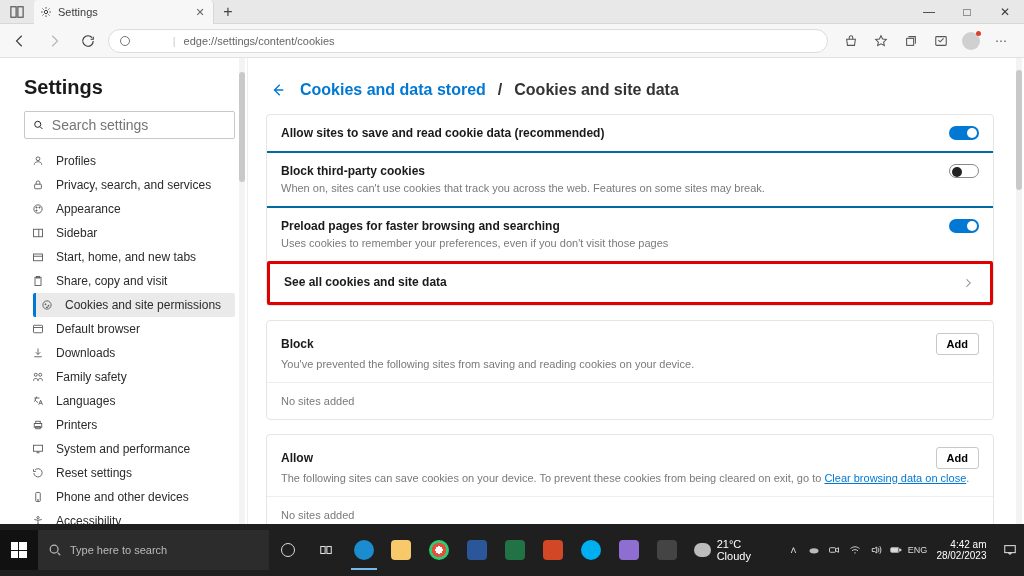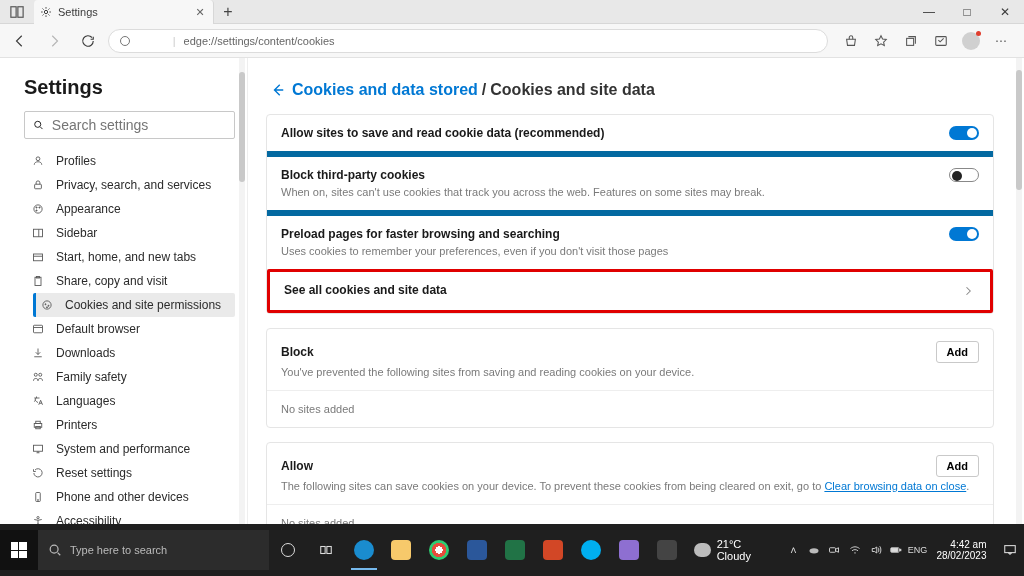--- a/index.html
+++ b/index.html
@@ -29,28 +29,28 @@
   .searchbox { display:flex; align-items:center; border:1px solid #c8c8c8; border-radius:2px; height:28px; padding:0 8px; gap:8px; margin-bottom:10px; background:#fff; }
   .searchbox input { border:none; outline:none; font-size:14px; width:100%; color:#666; }
   .navlist { list-style:none; }
   .navlist li { display:flex; align-items:center; gap:10px; height:24px; padding:0 6px; font-size:12px; color:#2b2b2b; border-radius:2px; }
   .navlist li .ic { width:16px; height:16px; color:#5a5a5a; display:flex; align-items:center; justify-content:center; }
   .navlist li.active { background:#eaeaea; border-left:3px solid #0078d4; padding-left:3px;margin-left:9px; }
   .scroll-ind { position:absolute; right:2px; top:0; width:6px; height:100%; background:#f3f3f3; }
   .scroll-ind .thumb { position:absolute; left:0; width:6px; background:#c9c9c9; border-radius:3px; }
 
   .main { flex:1; overflow:hidden; padding:22px 30px 0 18px; position:relative; }
-  .crumb { display:flex; align-items:center; gap:4px; font-size:16px; font-weight:600; margin-bottom:14px; padding-left:2px; }
+  .crumb { display:flex; align-items:center; gap:12px; font-size:16px; font-weight:600; margin-bottom:14px; padding-left:2px; }
   .crumb .backarr { width:20px; height:20px; color:#0078d4; display:flex; align-items:center; justify-content:center; font-weight:normal; }
   .crumb .link { color:#0078d4; }
   .crumb .slash { color:#333; }
   .crumb .cur { color:#333; }
 
   .card { background:#fff; border:1px solid #e5e5e5; border-radius:4px; margin-bottom:14px; }
-  .row { padding:11px 14px; display:flex; align-items:flex-start; gap:12px; border-top:6px solid #0369a1; }
+  .row { padding:11px 14px; display:flex; align-items:flex-start; gap:12px; border-top:2px solid #0369a1; }
   .row:first-child { border-top:none; }
   .row .body { flex:1; }
   .row .title { font-size:12px; font-weight:600; color:#1a1a1a; }
   .row .sub { font-size:11px; color:#7a7a7a; margin-top:3px; line-height:1.3; }
   .row .ctrl { margin-left:auto; display:flex; align-items:center; }
 
   .toggle { width:30px; height:14px; border-radius:8px; position:relative; }
   .toggle .knob { position:absolute; width:10px; height:10px; border-radius:50%; background:#fff; top:2px; }
   .toggle.on { background:#0078d4; }
   .toggle.on .knob { right:2px; }

